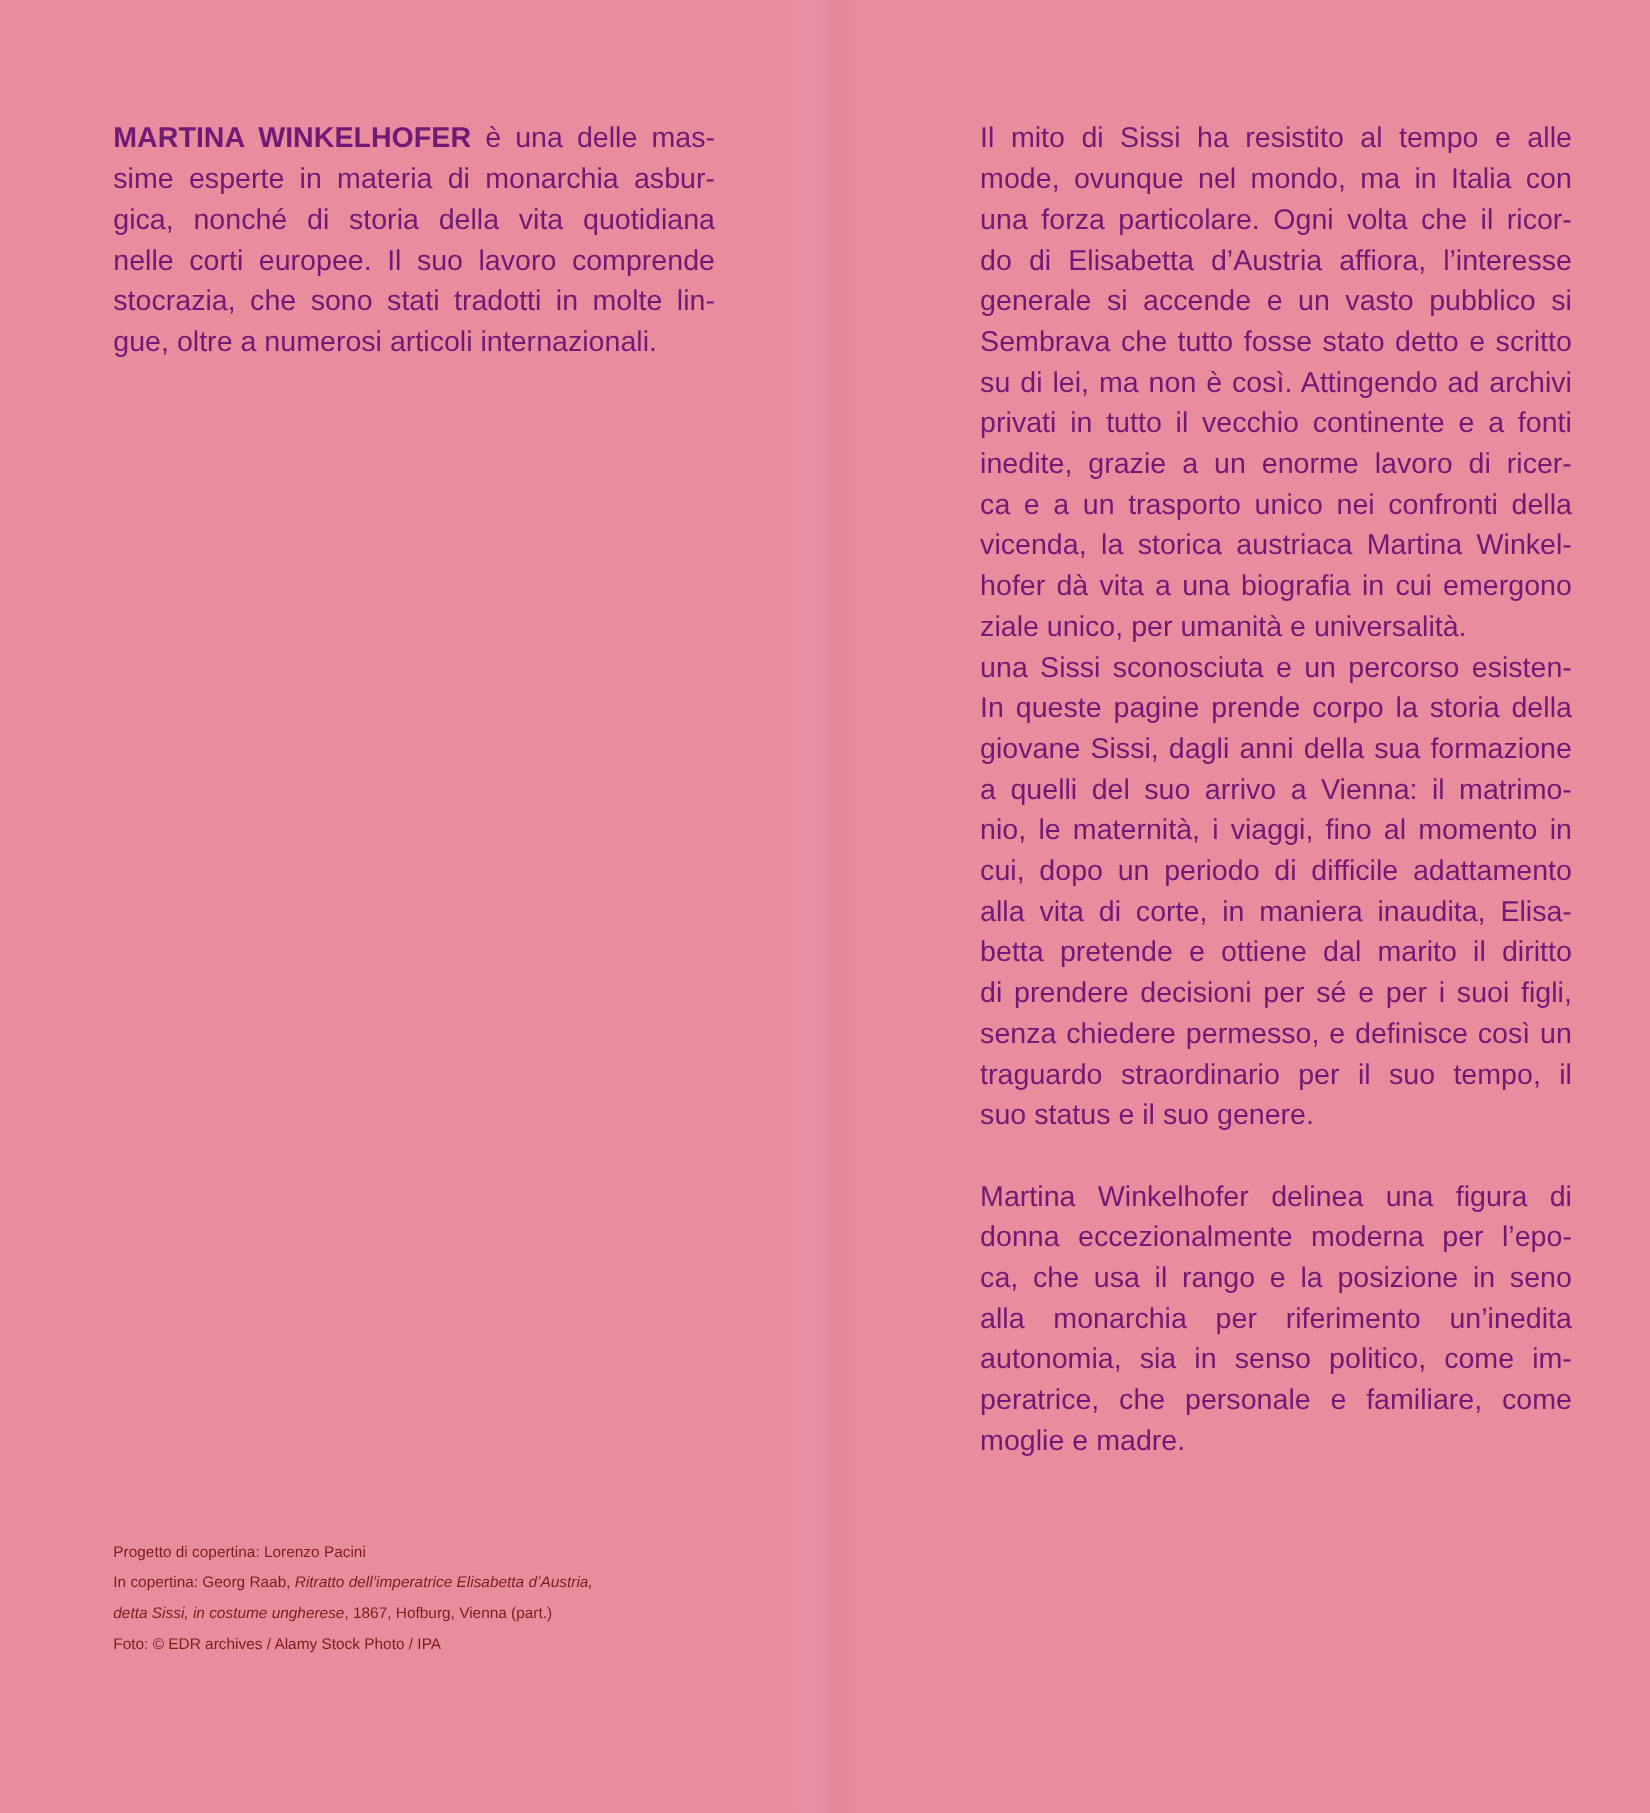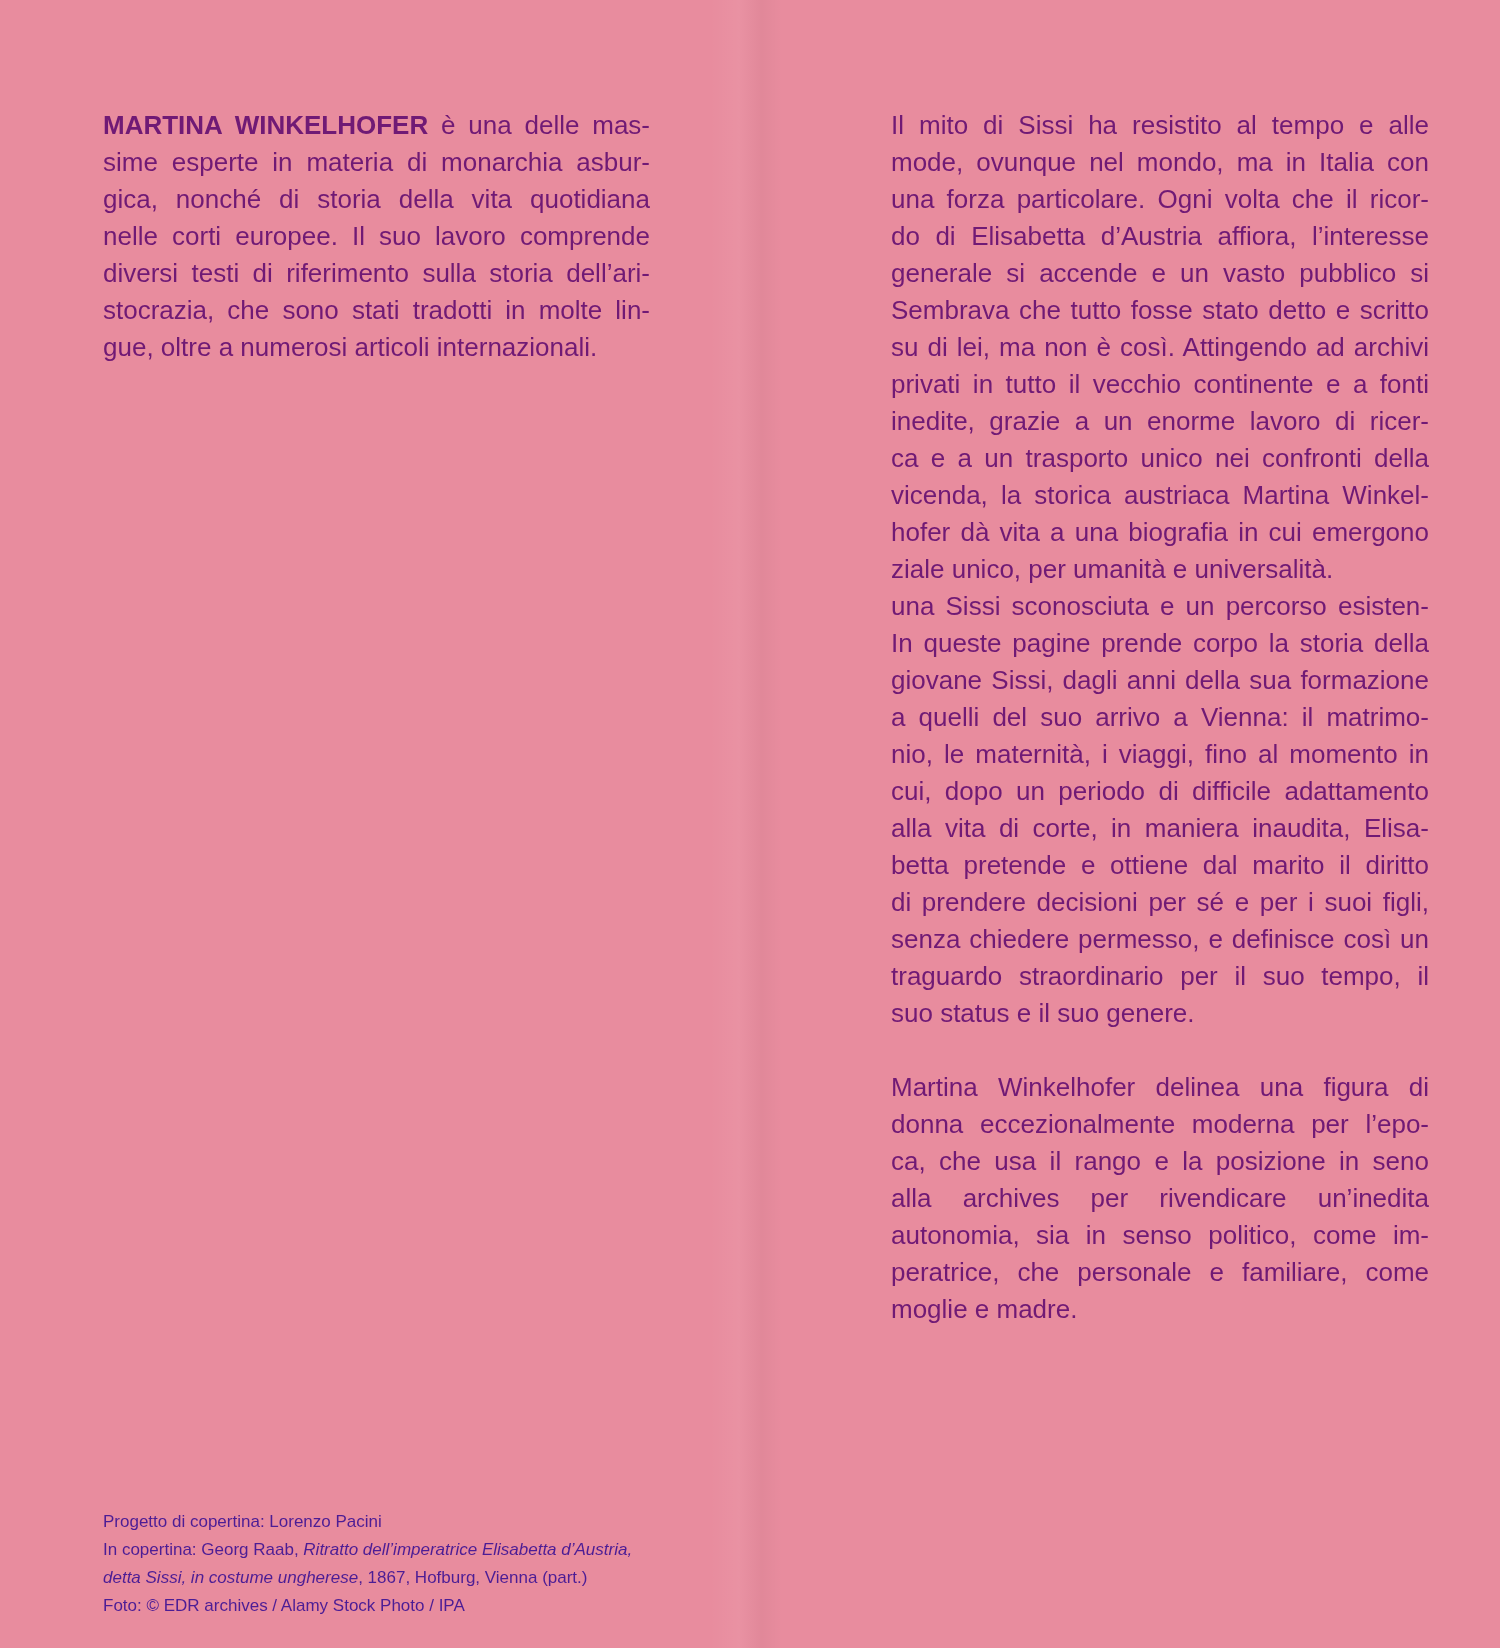--- a/index.html
+++ b/index.html
@@ -39,42 +39,41 @@
     -moz-text-align-last: justify;
   }
   .pline.last {
     text-align: left;
     text-align-last: auto;
     -moz-text-align-last: auto;
   }
   .credits {
     position: absolute;
     left: 103px;
-    top: 1508px;
+    top: 1396px;
     width: 620px;
-    color: #4c1d95;
-    font-size: 17px;
+    color: #7f1d1d;
+    font-size: 14px;
     line-height: 28px;
   }
   .cline { text-align: left; }
   .seg-bold   { font-weight: bold; }
   .seg-italic { font-style: italic; }
 </style>
 </head>
 <body>
 
 <div class="fold"></div>
 
 <div class="col col-left">
     <div class="paragraph">
       <div class="pline"><span class="seg-bold">MARTINA WINKELHOFER</span><span> è una delle mas-</span></div>
       <div class="pline">sime esperte in materia di monarchia asbur-</div>
       <div class="pline">gica, nonché di storia della vita quotidiana</div>
       <div class="pline">nelle corti europee. Il suo lavoro comprende</div>
-      <div class="pline">diversi testi di riferimento sulla storia dell’ari-</div>
       <div class="pline">stocrazia, che sono stati tradotti in molte lin-</div>
       <div class="pline last">gue, oltre a numerosi articoli internazionali.</div>
     </div>
   </div>
 
 <div class="col col-right">
     <div class="paragraph">
       <div class="pline">Il mito di Sissi ha resistito al tempo e alle</div>
       <div class="pline">mode, ovunque nel mondo, ma in Italia con</div>
       <div class="pline">una forza particolare. Ogni volta che il ricor-</div>
@@ -102,21 +101,21 @@
       <div class="pline">betta pretende e ottiene dal marito il diritto</div>
       <div class="pline">di prendere decisioni per sé e per i suoi figli,</div>
       <div class="pline">senza chiedere permesso, e definisce così un</div>
       <div class="pline">traguardo straordinario per il suo tempo, il</div>
       <div class="pline last">suo status e il suo genere.</div>
     </div>
     <div class="paragraph spaced">
       <div class="pline">Martina Winkelhofer delinea una figura di</div>
       <div class="pline">donna eccezionalmente moderna per l’epo-</div>
       <div class="pline">ca, che usa il rango e la posizione in seno</div>
-      <div class="pline">alla archives per rivendicare un’inedita</div>
+      <div class="pline">alla monarchia per riferimento un’inedita</div>
       <div class="pline">autonomia, sia in senso politico, come im-</div>
       <div class="pline">peratrice, che personale e familiare, come</div>
       <div class="pline last">moglie e madre.</div>
     </div>
   </div>
 
 <div class="credits">
     <div class="cline">Progetto di copertina: Lorenzo Pacini</div>
     <div class="cline"><span>In copertina: Georg Raab, </span><span class="seg-italic">Ritratto dell’imperatrice Elisabetta d’Austria,</span></div>
     <div class="cline"><span class="seg-italic">detta Sissi, in costume ungherese</span><span>, 1867, Hofburg, Vienna (part.)</span></div>

